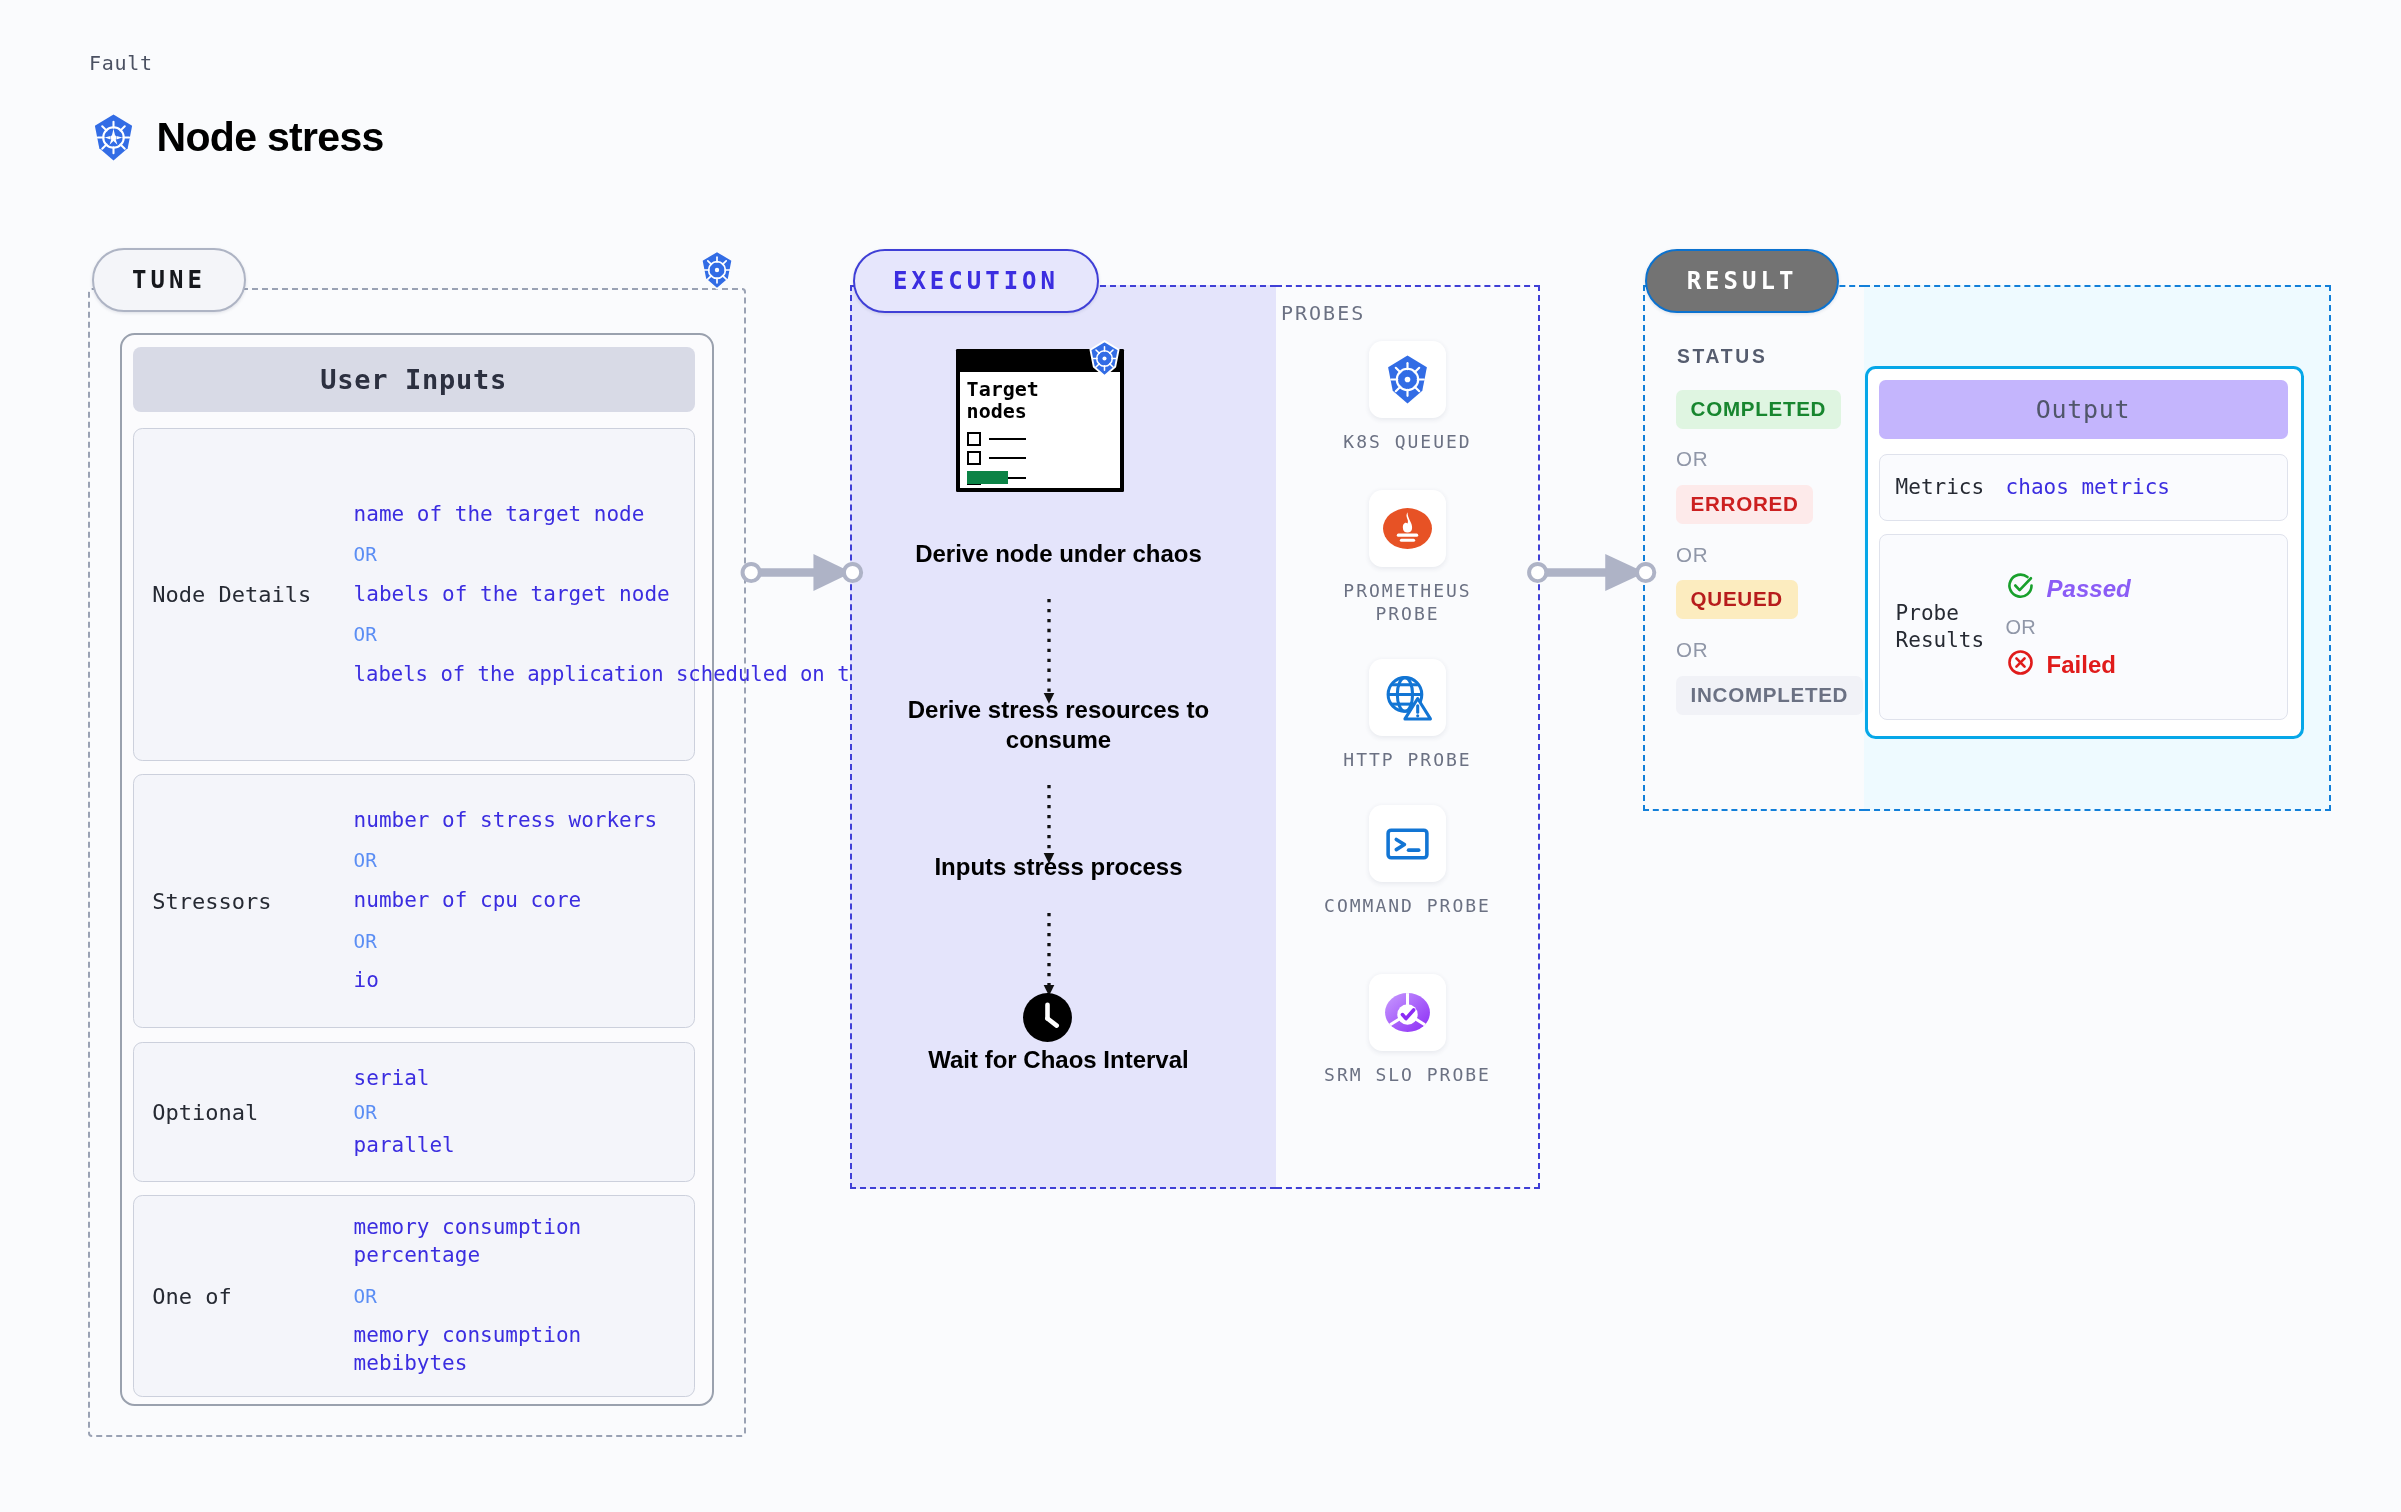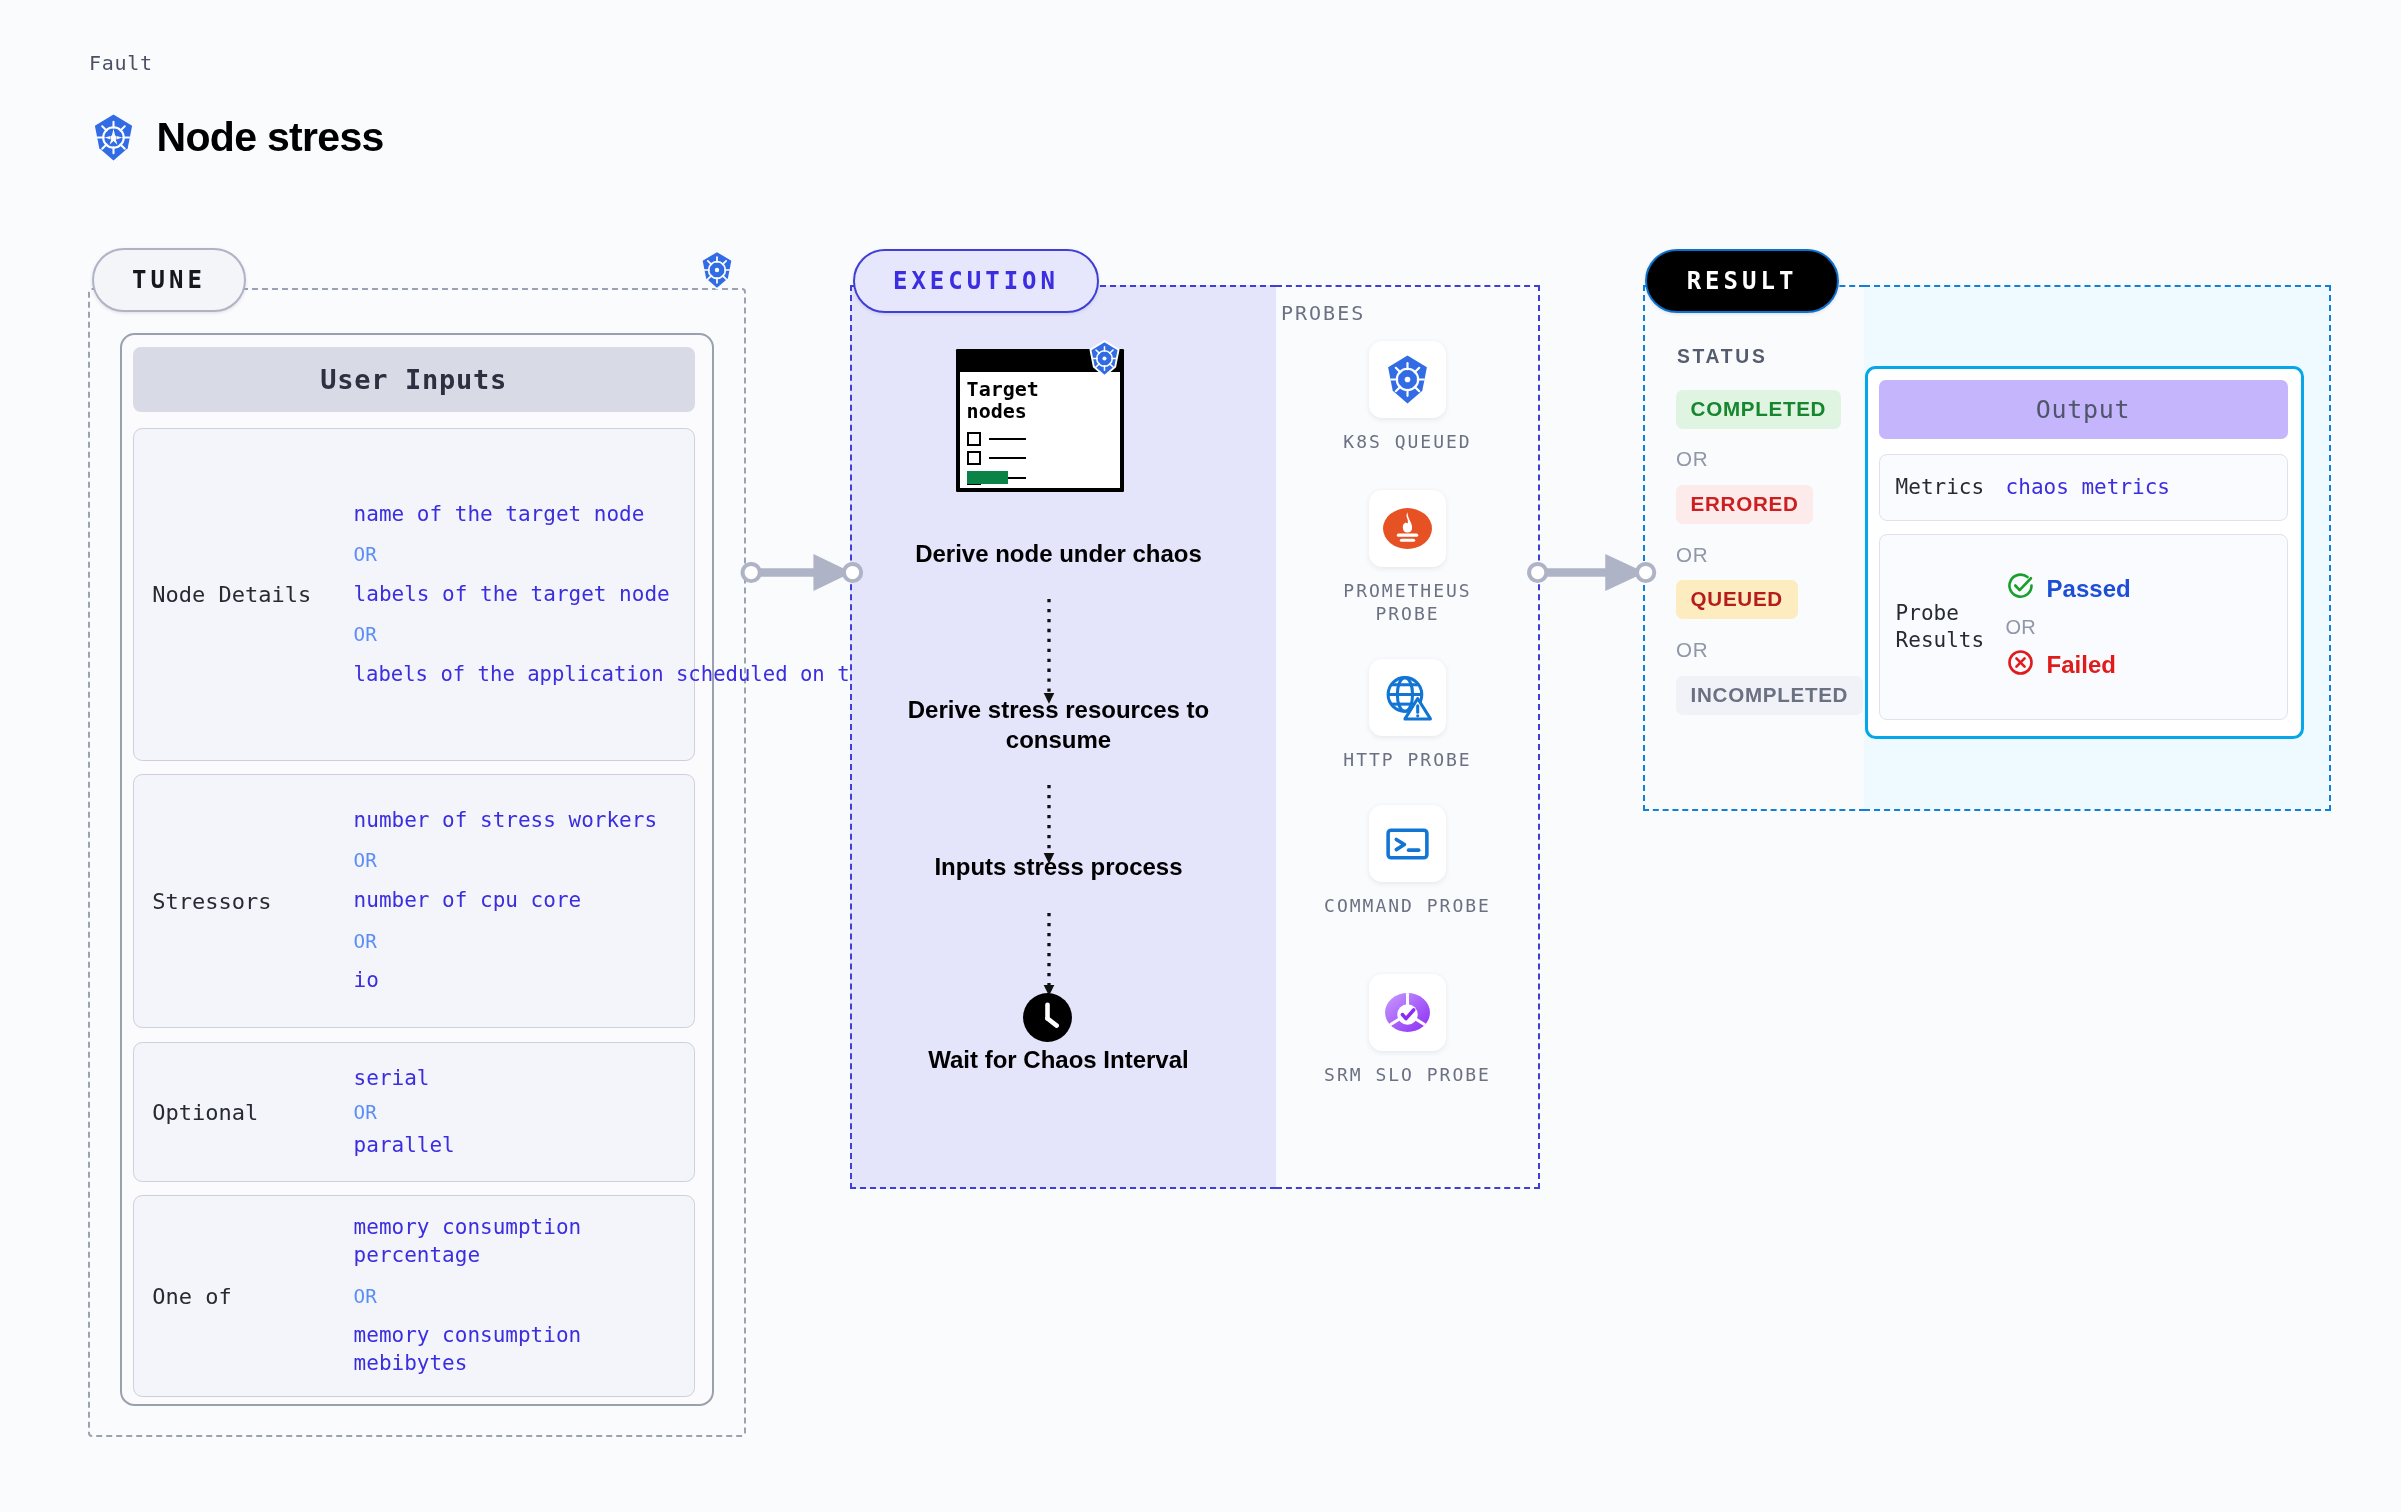--- a/index.html
+++ b/index.html
@@ -140,21 +140,21 @@
   }
 
   
   #result-status-region{
     position:absolute;left:1643px;top:285px;width:222px;height:526px;
     border:2.7px dashed #127fd9;border-right:1.3px dashed #9aa2b4;
     box-sizing:border-box;background:#fafbfd;
   }
   #result-pill{
     left:1645px;top:249px;width:190px;height:60px;
-    background:#000000;border:2.7px solid #0b72cf;color:#fff;font-size:24px;
+    background:#737373;border:2.7px solid #0b72cf;color:#fff;font-size:24px;
   }
   #status-caption{
     position:absolute;left:1677px;top:346px;
     font-size:19.3px;font-weight:700;color:#555c6e;letter-spacing:2.7px;
   }
   .status-badge{
     position:absolute;left:1676px;display:inline-flex;align-items:center;
     padding:7.3px 14.6px;border-radius:6.7px;
     font-size:20.6px;font-weight:700;letter-spacing:0.7px;
   }
@@ -494,21 +494,21 @@
   <div class="out-group" style="top:165px;height:186px;">
     <div class="out-label">Probe Results</div>
     <div class="out-values" style="gap:9.3px;">
       <div class="pr-row">
         <span>
           <svg width="29" height="29" viewBox="0 0 100 100" fill="none" stroke="#18a02c" stroke-width="9" stroke-linecap="round">
             <path d="M88 50a38 38 0 1 1-14-29"></path>
             <polyline points="32,50 47,66 86,25" stroke-linejoin="round"></polyline>
           </svg>
         </span>
-        <span style="color:#1d4ed8;">Passed</span>
+        <span style="color:#8b5cf6;font-style:italic;">Passed</span>
       </div>
       <div style="font-size:20px;color:#9097a8;">OR</div>
       <div class="pr-row">
         <span>
           <svg width="29" height="29" viewBox="0 0 100 100" fill="none" stroke="#e01b1b" stroke-width="9" stroke-linecap="round">
             <circle cx="50" cy="50" r="38"></circle>
             <line x1="36" y1="36" x2="64" y2="64"></line>
             <line x1="64" y1="36" x2="36" y2="64"></line>
           </svg>
         </span>

